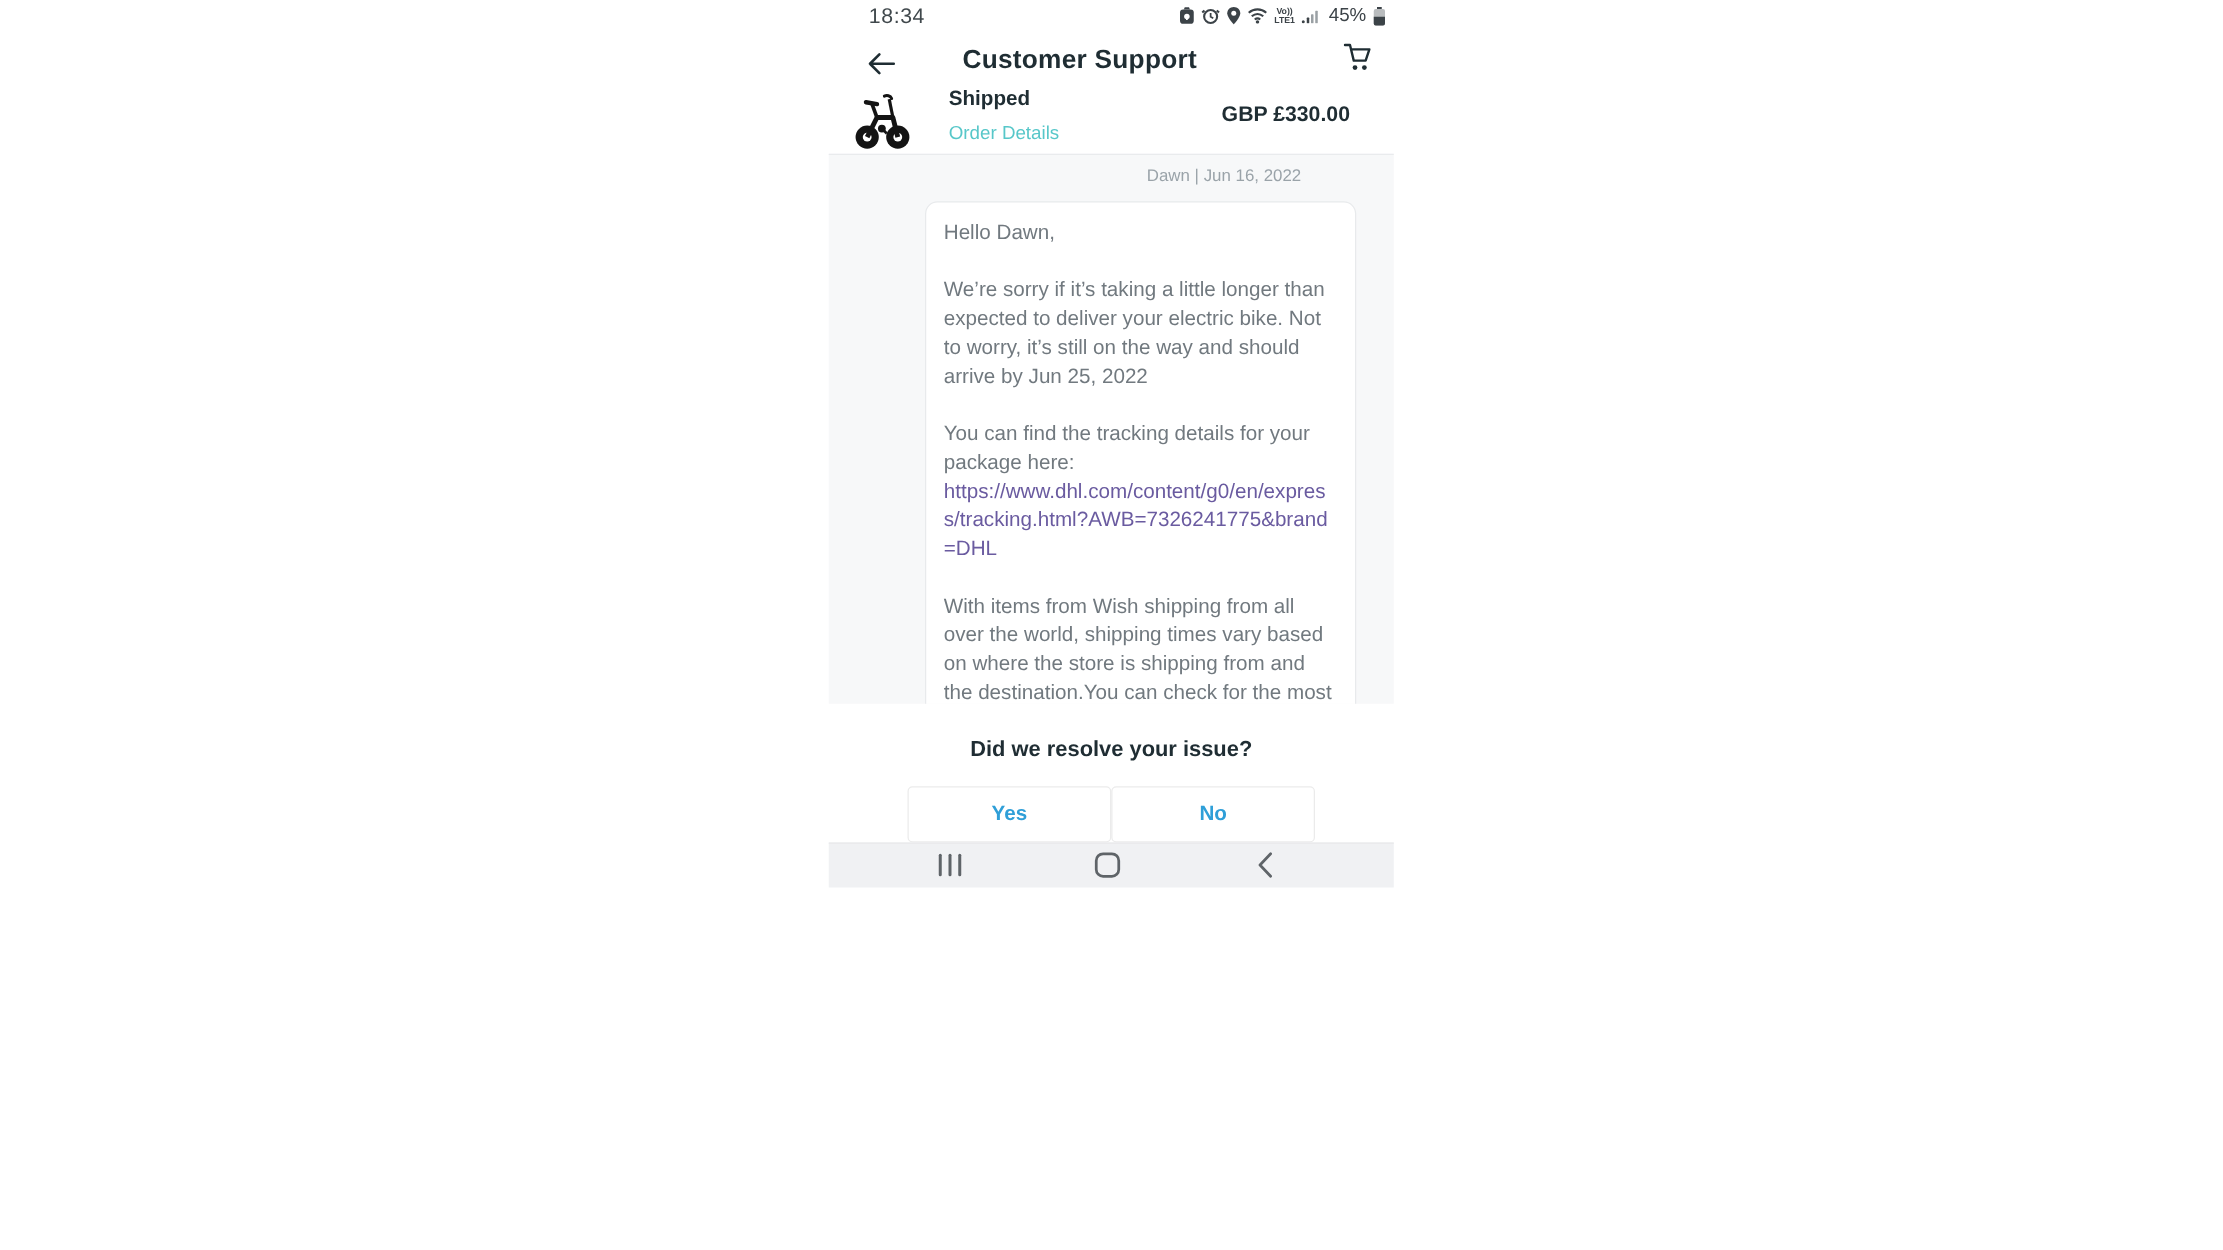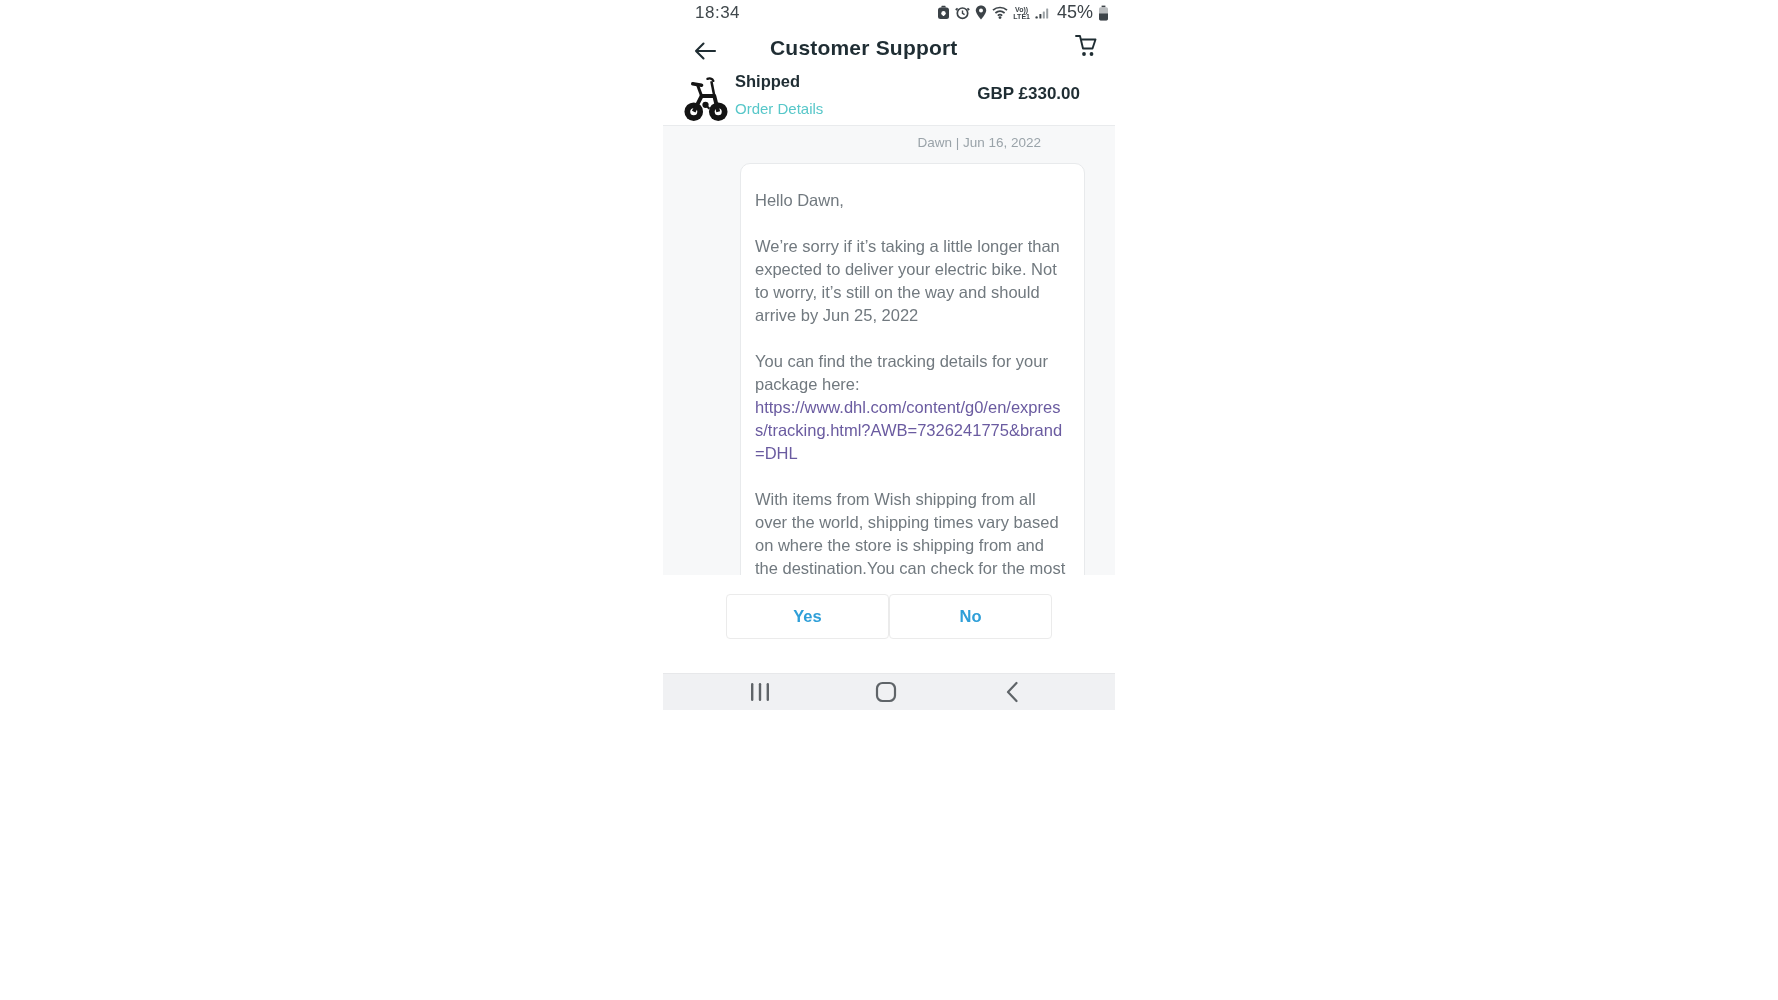--- a/index.html
+++ b/index.html
@@ -9,46 +9,46 @@
            background:#ffffff; display:flex; flex-direction:column; }
 
   
   .status-bar { height:33px; display:flex; align-items:center; justify-content:space-between;
                 padding:2px 6px 0 32px; }
   .sb-time { font-size:17px; color:#40484c; letter-spacing:.5px; }
   .sb-right { display:flex; align-items:center; gap:5px; color:#3c4348; }
   .sb-right svg { display:block; }
   .volte { display:flex; flex-direction:column; line-height:7px; font-size:7px;
            font-weight:bold; color:#3c4348; text-align:center; }
-  .sb-pct { font-size:18px; color:#3c4348; margin-left:2px; }
+  .sb-pct { font-size:15px; color:#3c4348; margin-left:2px; }
 
   
   .app-header { height:55px; position:relative; }
   .back-btn { position:absolute; left:28px; top:13px; width:28px; height:28px; cursor:pointer; }
   .hdr-title { position:absolute; left:79px; top:12px; font-size:21px; font-weight:bold;
                color:#1f2d33; letter-spacing:.2px;margin-left:28px; }
   .cart-btn { position:absolute; right:16px; top:8px; width:28px; height:28px; cursor:pointer; }
 
   
   .order-row { height:88px; display:flex; align-items:center; padding:0 35px 0 19px; }
   .order-thumb { width:47px; height:54px; margin-top:6px; flex:none; }
-  .order-texts { margin-left:6px; }
+  .order-texts { margin-left:30px; }
   .order-status { font-size:16.5px; font-weight:bold; color:#1f2d33; }
   .order-link { font-size:15px; color:#57c7c9; margin-top:9px; cursor:pointer; }
   .order-price { margin-left:auto; font-size:17px; font-weight:bold; color:#1f2d33; }
 
   
   .chat-area { height:634px; background:#f7f8f9; border-top:1px solid #e9ebed;
                overflow:hidden; position:relative; }
   .chat-date { margin-top:9px; padding-right:74px; text-align:right;
                font-size:13.5px; color:#9aa3a9; }
   .bubble { margin:13px 0 0 77px; width:345px; background:#ffffff;
             border:1px solid #e8eaec; border-radius:10px; padding:13px 14px 16px 14px;
             font-size:16.5px; line-height:23px; color:#71797f; }
-  .bubble p { margin-bottom:23px;margin-top:12px; }
+  .bubble p { margin-bottom:23px; }
   .bubble p:last-child { margin-bottom:0; }
   .dhl-link { color:#6a5ba0; word-break:break-all; cursor:pointer; }
 
   
   .resolve-panel { height:138px; background:#ffffff; text-align:center; }
   .resolve-q { padding-top:26px; font-size:17.5px; font-weight:bold; color:#1f2d33; }
   .resolve-btns { margin-top:19px; display:flex; justify-content:center; gap:0; }
   .resolve-btn { width:163px; height:45px; background:#ffffff; border:1px solid #ebebeb;
                  border-radius:4px; font-family:"Liberation Sans",sans-serif;
                  font-size:16.5px; font-weight:bold; color:#2f9fd8; cursor:pointer; }
@@ -164,20 +164,21 @@
     <div class="bubble">
       <p>Hello Dawn,</p>
       <p>We’re sorry if it’s taking a little longer than expected to deliver your electric bike. Not to worry, it’s still on the way and should arrive by Jun 25, 2022</p>
       <p><span>You can find the tracking details for your package here:</span><br>
         <span class="dhl-link">https://www.dhl.com/content/g0/en/express/tracking.html?AWB=7326241775&amp;brand=DHL</span></p>
       <p>With items from Wish shipping from all over the world, shipping times vary based on where the store is shipping from and the destination.You can check for the most current tracking information and view any updates to your order's Estimated Delivery Range directly in your Order Details.</p>
     </div>
   </div>
 
   <div class="resolve-panel">
+    <div class="resolve-q">Did we resolve your issue?</div>
     <div class="resolve-btns">
       <button class="resolve-btn">Yes</button>
       <button class="resolve-btn">No</button>
     </div>
   </div>
 
   <div class="nav-bar">
     <span class="nav-ico">
       <svg width="22" height="20" viewBox="0 0 22 20">
           <rect x="2" y="1" width="2.4" height="18" rx="1.2" fill="#5f6468"></rect>

